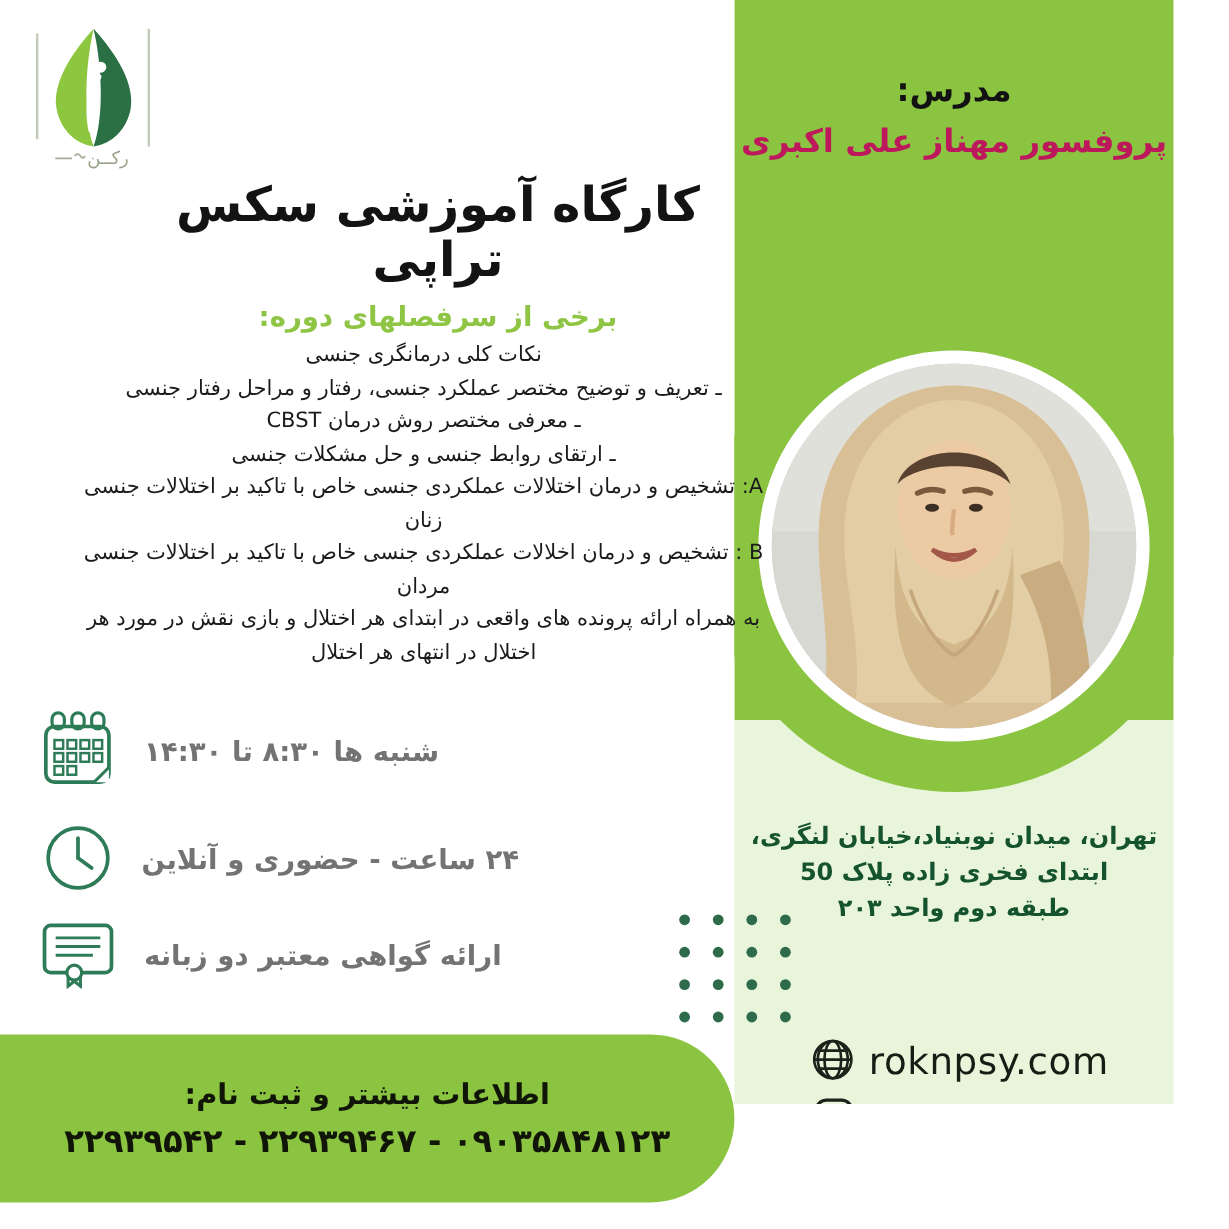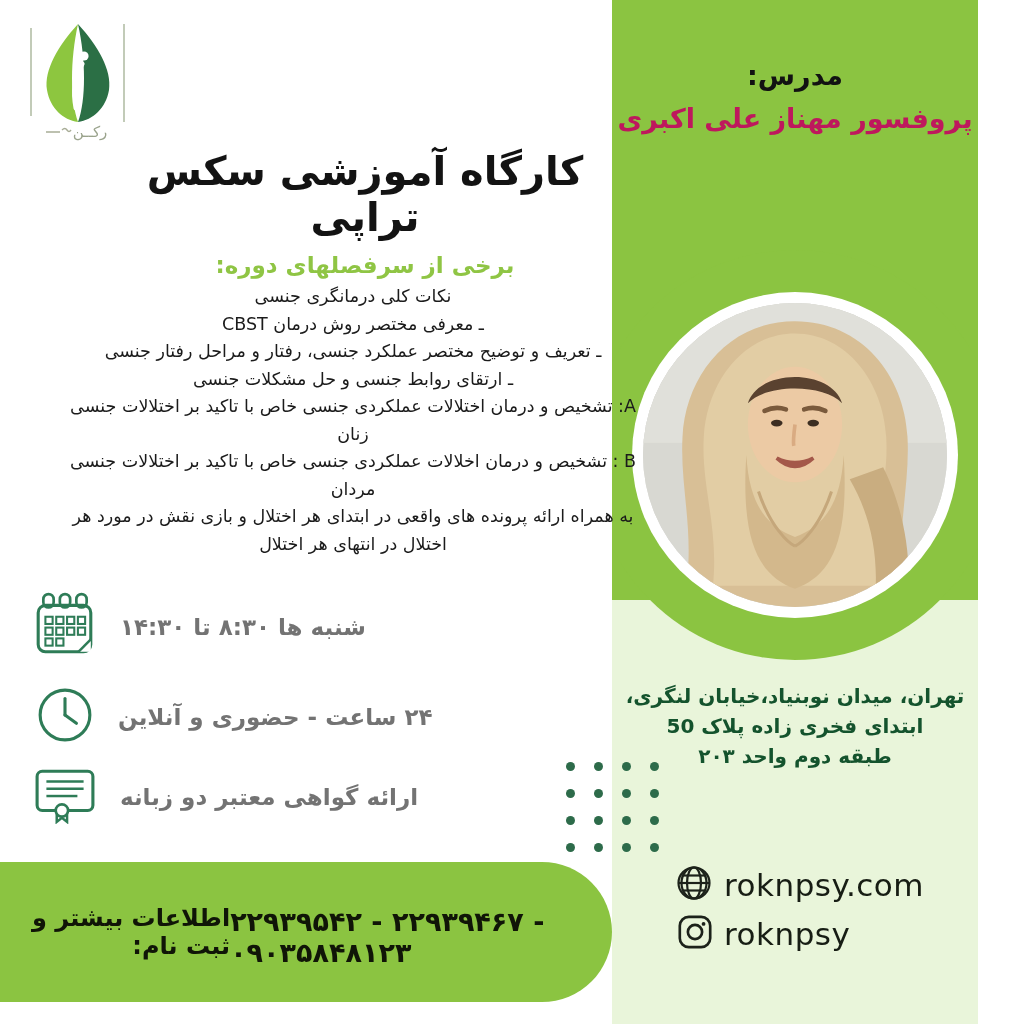--- a/index.html
+++ b/index.html
@@ -1,21 +1,21 @@
 <!DOCTYPE html>
 <html lang="fa"><head>
 <meta charset="utf-8">
 <style>
   html,body{margin:0;padding:0;background:#fff;}
   .page{position:relative;width:1024px;height:1024px;background:#ffffff;overflow:hidden;
         font-family:"DejaVu Sans",sans-serif;}
   .abs{position:absolute;}
   .rtl{direction:rtl;unicode-bidi:plaintext;}
   
-  .right-col{left:612px;top:0;width:366px;height:1024px;background:#e9f5da;overflow:hidden;}
+  .right-col{left:612px;top:0;width:366px;height:920px;background:#e9f5da;overflow:hidden;}
   .panel{left:0;top:0;width:366px;height:600px;background:#8bc441;}
   .bulge{left:-22px;top:250px;width:410px;height:410px;border-radius:50%;background:#8bc441;}
   .photo-ring{left:20px;top:292px;width:326px;height:326px;border-radius:50%;background:#ffffff;}
   .photo{left:31px;top:303px;width:304px;height:304px;border-radius:50%;overflow:hidden;background:#d8d8d2;}
   .instructor-label{left:0;top:60px;width:100%;text-align:center;font-size:27px;font-weight:bold;color:#121212;}
   .instructor-name{left:0;top:103px;width:100%;text-align:center;font-size:27px;font-weight:bold;color:#be185d;}
   .address{left:0;top:681px;width:100%;text-align:center;font-size:20px;font-weight:600;
            color:#14532d;line-height:30px;}
   .contact-row{display:flex;align-items:center;gap:10px;}
   .contact-text{font-size:31px;color:#171d14;letter-spacing:.5px;}
@@ -30,21 +30,21 @@
   .subtitle{left:110px;top:252px;width:510px;text-align:center;font-size:23px;font-weight:bold;color:#8fc544;}
   .topics{left:26px;top:283px;width:572px;text-align:center;font-size:17.5px;color:#1b1b1b;line-height:27.5px;margin-left:41px;}
   .sched-row{display:flex;align-items:center;gap:24px;}
   .sched-text{font-size:23px;font-weight:600;color:#737373;}
   .row1{left:34px;top:592px;}
   .row2{left:36px;top:686px;}
   .row3{left:34px;top:766px;}
   
   .reg-box{left:0;top:862px;width:612px;height:140px;background:#8bc441;
            border-radius:0 70px 70px 0;z-index:4;
-           display:flex;justify-content:center;align-items:center;
+           display:flex;flex-direction:column;justify-content:center;align-items:center;
            box-sizing:border-box;}
   .reg-heading{font-size:24px;font-weight:bold;color:#101507;}
   .reg-phones{margin-top:10px;font-size:27px;font-weight:bold;color:#101507;letter-spacing:1px;}
 </style>
 </head>
 <body>
 
 <div class="page">
 
   <div class="abs right-col">
@@ -144,22 +144,22 @@
       <path d="M54,44 C47,56 45,72 48,88" stroke="#ffffff" stroke-width="5" fill="none" stroke-linecap="round"></path>
 
       <path d="M18,112 h14 M34,110 q3,-3 5,0 q2,3 4,0" stroke="#a8ad97" stroke-width="1.4" fill="none"></path>
       <text x="62" y="117" text-anchor="middle" font-size="15" fill="#9aa38c" font-family="DejaVu Sans, sans-serif">رکــن</text>
     </svg>
   </div>
   <div class="abs subtitle rtl">برخی از سرفصلهای دوره:</div>
 
   <div class="abs topics rtl">
     <div>نکات کلی درمانگری جنسی</div>
+    <div>ـ تعریف و توضیح مختصر عملکرد جنسی، رفتار و مراحل رفتار جنسی</div>
     <div>ـ معرفی مختصر روش درمان CBST</div>
-    <div>ـ تعریف و توضیح مختصر عملکرد جنسی، رفتار و مراحل رفتار جنسی</div>
     <div>ـ ارتقای روابط جنسی و حل مشکلات جنسی</div>
     <div>A: تشخیص و درمان اختلالات عملکردی جنسی خاص با تاکید بر اختلالات جنسی زنان</div>
     <div>B : تشخیص و درمان اخلالات عملکردی جنسی خاص با تاکید بر اختلالات جنسی مردان</div>
     <div>به همراه ارائه پرونده های واقعی در ابتدای هر اختلال و بازی نقش در مورد هر اختلال در انتهای هر اختلال</div>
   </div>
 
   <div class="abs sched-row row1">
     <span>
       <svg width="62" height="66" viewBox="0 0 60 64" fill="none" stroke="#2e7c57" stroke-width="3">
         <rect x="4" y="13" width="51" height="45" rx="7"></rect>

